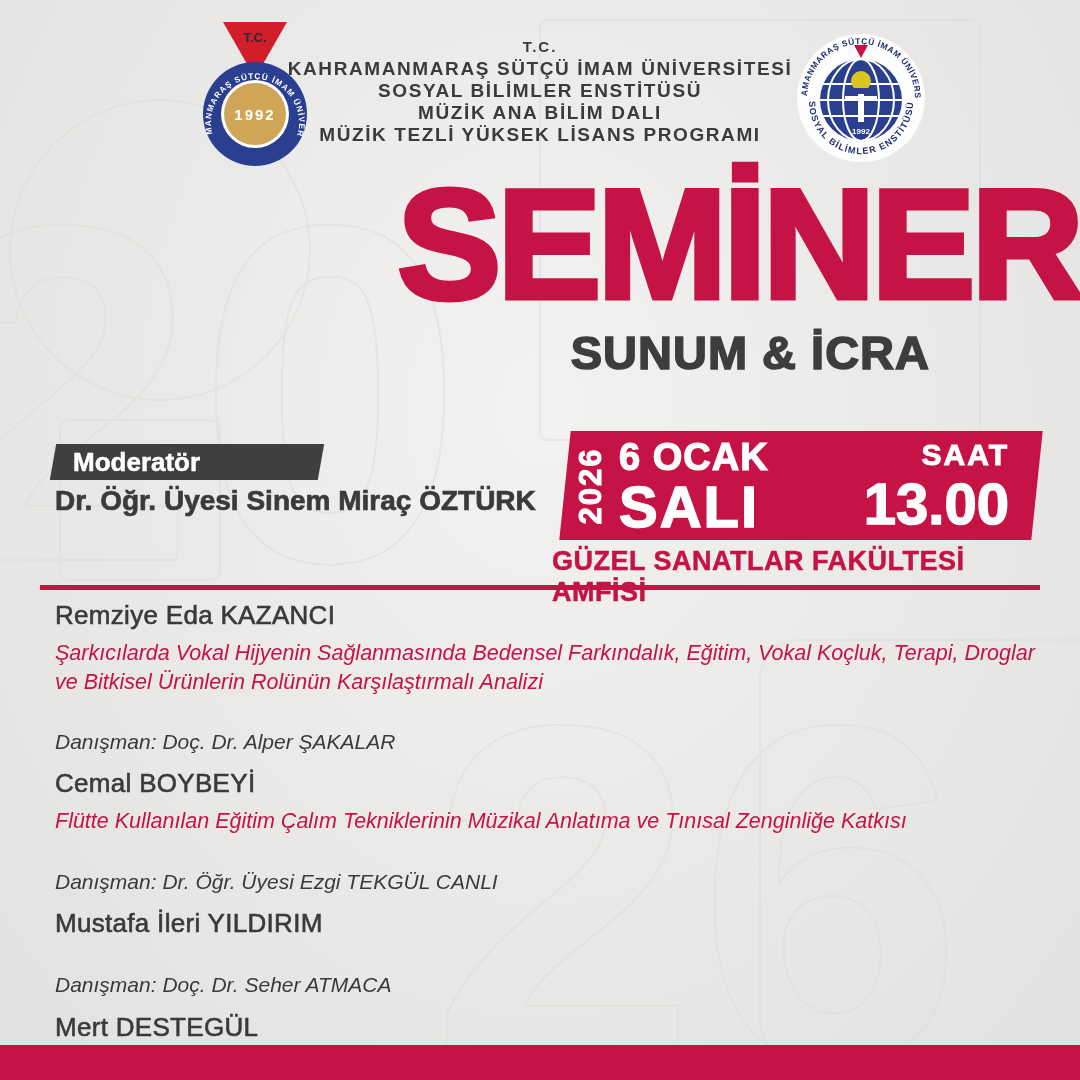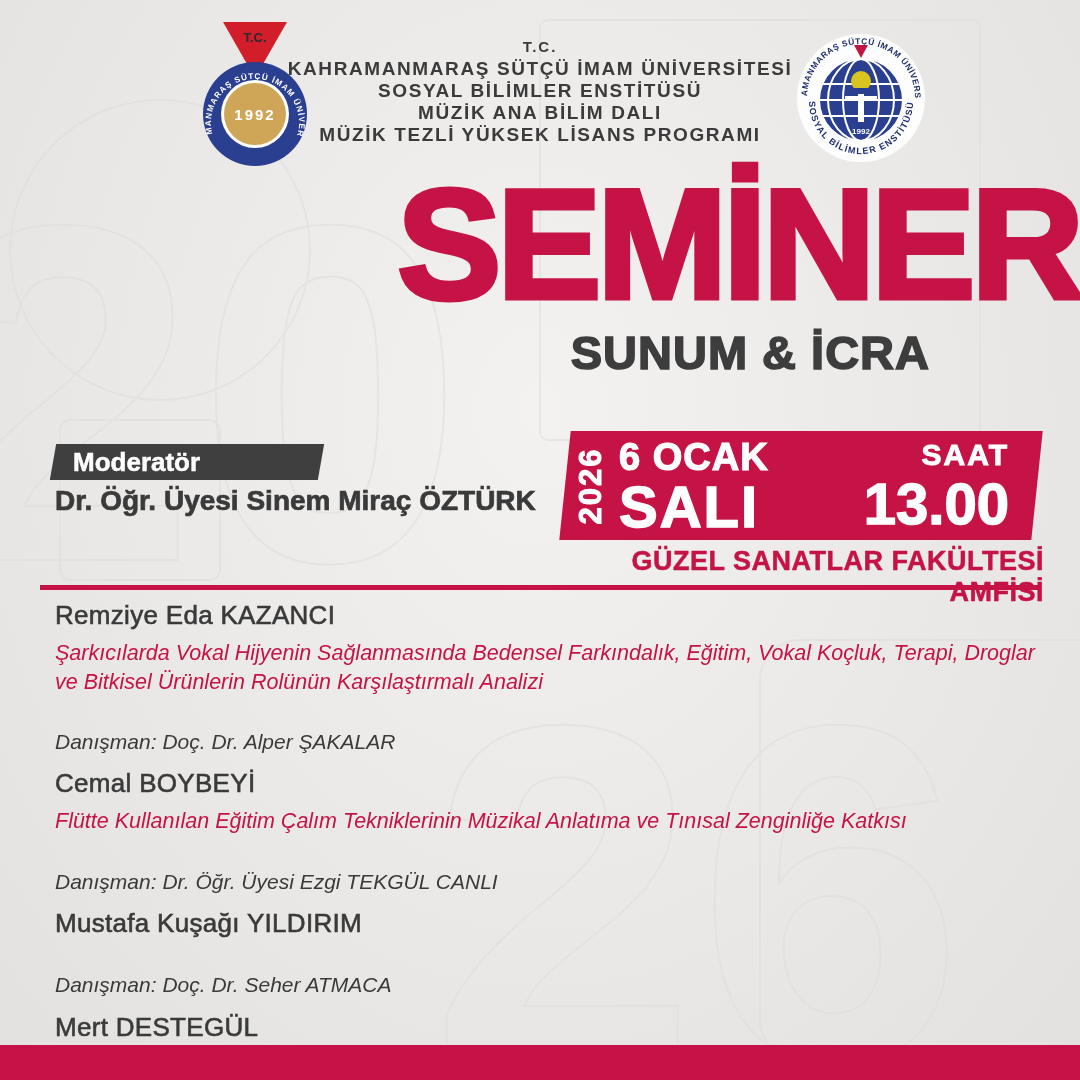--- a/index.html
+++ b/index.html
@@ -85,21 +85,21 @@
     -webkit-text-stroke:1px #fff;white-space:nowrap;
   }
   .date-block{position:absolute;left:54px;top:7px;line-height:1;}
   .date-line{font-size:38px;font-weight:bold;-webkit-text-stroke:1.2px #fff;letter-spacing:1px;}
   .day-line{font-size:58px;font-weight:bold;-webkit-text-stroke:1.5px #fff;margin-top:2px;letter-spacing:2px;}
   .time-block{position:absolute;right:28px;top:9px;text-align:right;line-height:1;}
   .time-label{font-size:30px;font-weight:bold;-webkit-text-stroke:1px #fff;letter-spacing:2px;}
   .time-value{font-size:58px;font-weight:bold;-webkit-text-stroke:1.5px #fff;margin-top:5px;}
   .venue{
     position:absolute;left:552px;top:546px;width:492px;
-    text-align:right;
+    text-align:left;
     font-size:27px;font-weight:bold;color:#c51345;
     -webkit-text-stroke:.5px #c51345;letter-spacing:.5px;
   }
 
   
   .divider{
     position:absolute;left:40px;top:585px;width:1000px;height:5px;
     background:#c51345;
   }
 
@@ -233,21 +233,21 @@
       <div class="session-advisor">Danışman: Doç. Dr. Alper ŞAKALAR</div>
     </div>
 
     <div class="session">
       <div class="session-name">Cemal BOYBEYİ</div>
       <div class="session-topic">Flütte Kullanılan Eğitim Çalım Tekniklerinin Müzikal Anlatıma ve Tınısal Zenginliğe Katkısı</div>
       <div class="session-advisor">Danışman: Dr. Öğr. Üyesi Ezgi TEKGÜL CANLI</div>
     </div>
 
     <div class="session">
-      <div class="session-name">Mustafa Kuşağı YILDIRIM</div>
+      <div class="session-name">Mustafa İleri YILDIRIM</div>
       <div class="session-advisor">Danışman: Doç. Dr. Seher ATMACA</div>
     </div>
 
     <div class="session">
       <div class="session-name">Mert DESTEGÜL</div>
       <div class="session-advisor">Danışman: Doç. Dr. Günsu YILMA ŞAKALAR</div>
     </div>
 
     <div class="session">
       <div class="session-name">Muhammed EREN</div>

